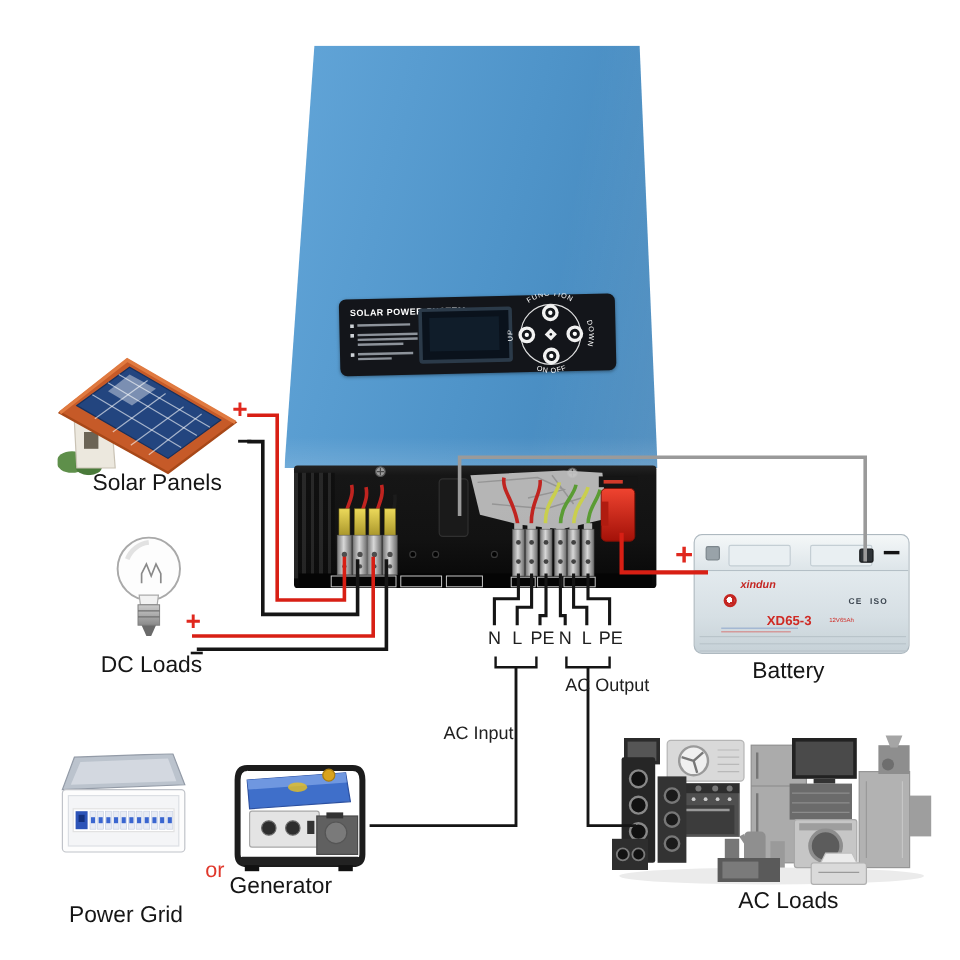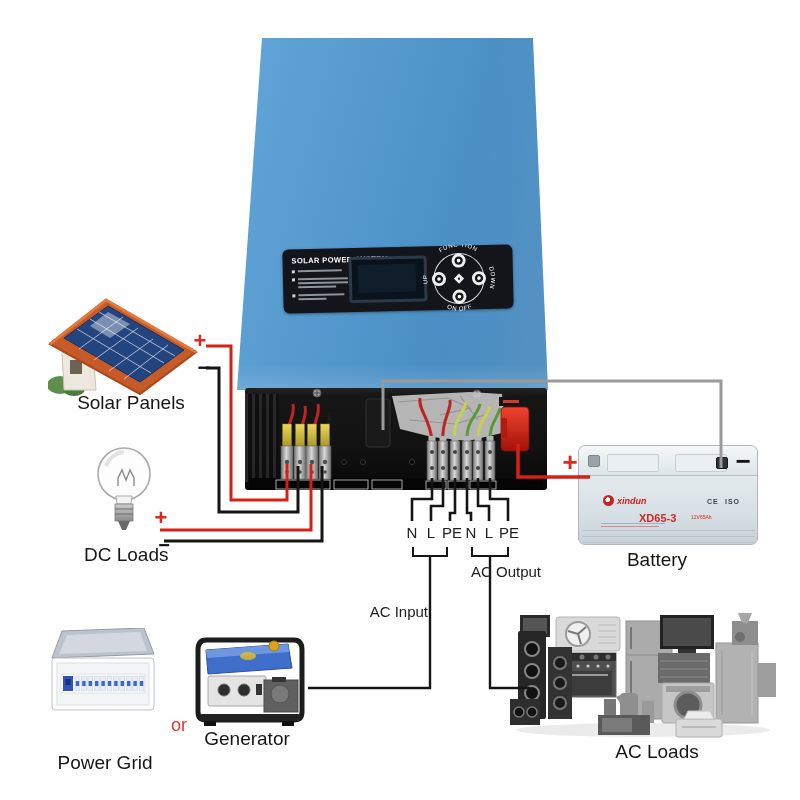--- a/index.html
+++ b/index.html
@@ -34,21 +34,21 @@
   .btns{position:absolute;left:140px;top:-1px;width:72px;height:70px;}
   
   .battery{left:578px;top:445px;width:180px;height:100px;z-index:1;border:1px solid #aeb9c0;border-radius:7px;
     background:linear-gradient(180deg,#eef2f4 0,#e3eaee 30%,#d6dfe4 70%,#c6d1d7 100%);}
   .bat-lid{position:absolute;left:0;top:0;width:100%;height:30px;border-bottom:1px solid #b4bfc6;
     background:linear-gradient(180deg,#f4f7f8,#dde5e9);border-radius:7px 7px 0 0;}
   .bat-block{position:absolute;top:8px;height:18px;background:#e9eff2;border:1px solid #c4ced4;border-radius:2px;}
   .bat-post-l{position:absolute;left:9px;top:9px;width:12px;height:12px;background:#99a3a9;border:1px solid #7c868c;border-radius:2px;}
   .bat-post-r{position:absolute;left:137px;top:11px;width:12px;height:12px;background:#2e3337;border:1px solid #17191b;border-radius:2px;}
   .bat-ridge{position:absolute;left:4px;width:172px;height:1px;background:#b9c4ca;}
-  .bat-brand{position:absolute;left:38px;top:50px;font-size:9px;font-weight:bold;color:#c42521;font-style:italic;}
+  .bat-brand{position:absolute;left:38px;top:36px;font-size:9px;font-weight:bold;color:#c42521;font-style:italic;}
   .bat-logo{position:absolute;left:24px;top:49px;width:11px;height:11px;border-radius:50%;
     border:2px solid #c42521;background:radial-gradient(circle at 40% 40%,#fff 40%,#c42521 41%);}
   .bat-model{position:absolute;left:60px;top:66px;font-size:11px;font-weight:bold;color:#cf2a24;}
   .bat-spec{position:absolute;left:112px;top:68px;font-size:5px;color:#cf2a24;}
   .bat-certs{position:absolute;left:132px;top:52px;font-size:7px;font-weight:bold;color:#3c4650;letter-spacing:1px;}
   .bat-fineline{position:absolute;left:22px;height:1px;background:#d58a8a;}
   
   .lbl{position:absolute;z-index:6;font-size:19px;color:#161616;white-space:nowrap;}
   .ctr{transform:translateX(-50%);}
   .sign{position:absolute;z-index:6;font-weight:bold;transform:translate(-50%,-50%);}
@@ -475,21 +475,21 @@
   <span class="sign red" style="left:161px;top:518px;font-size:22px;">+</span>
   <span class="sign blk" style="left:164px;top:545px;font-size:20px;">−</span>
   <span class="sign red" style="left:570px;top:462px;font-size:26px;">+</span>
   <span class="sign blk" style="left:743px;top:461px;font-size:26px;">−</span>
 
   <div class="lbl ctr" style="left:131px;top:392px;">Solar Panels</div>
   <div class="lbl" style="left:84px;top:544px;text-align:right;">DC Loads</div>
   <div class="lbl ctr" style="left:657px;top:549px;">Battery</div>
   <div class="lbl ctr" style="left:105px;top:752px;">Power Grid</div>
   <div class="orword" style="left:179px;top:715px;">or</div>
-  <div class="lbl ctr" style="left:247px;top:728px;">Generator</div>
+  <div class="lbl ctr" style="left:234px;top:728px;">Generator</div>
   <div class="lbl ctr" style="left:657px;top:741px;">AC Loads</div>
   <div class="small-lbl" style="left:352px;top:563px;width:76px;text-align:right;margin-top:40px;">AC Input</div>
   <div class="small-lbl" style="left:471px;top:563px;">AC Output</div>
   <span class="term-lbl" style="left:412px;top:524px;">N</span>
   <span class="term-lbl" style="left:431px;top:524px;">L</span>
   <span class="term-lbl" style="left:452px;top:524px;">PE</span>
   <span class="term-lbl" style="left:471px;top:524px;">N</span>
   <span class="term-lbl" style="left:489px;top:524px;">L</span>
   <span class="term-lbl" style="left:509px;top:524px;">PE</span>
 

